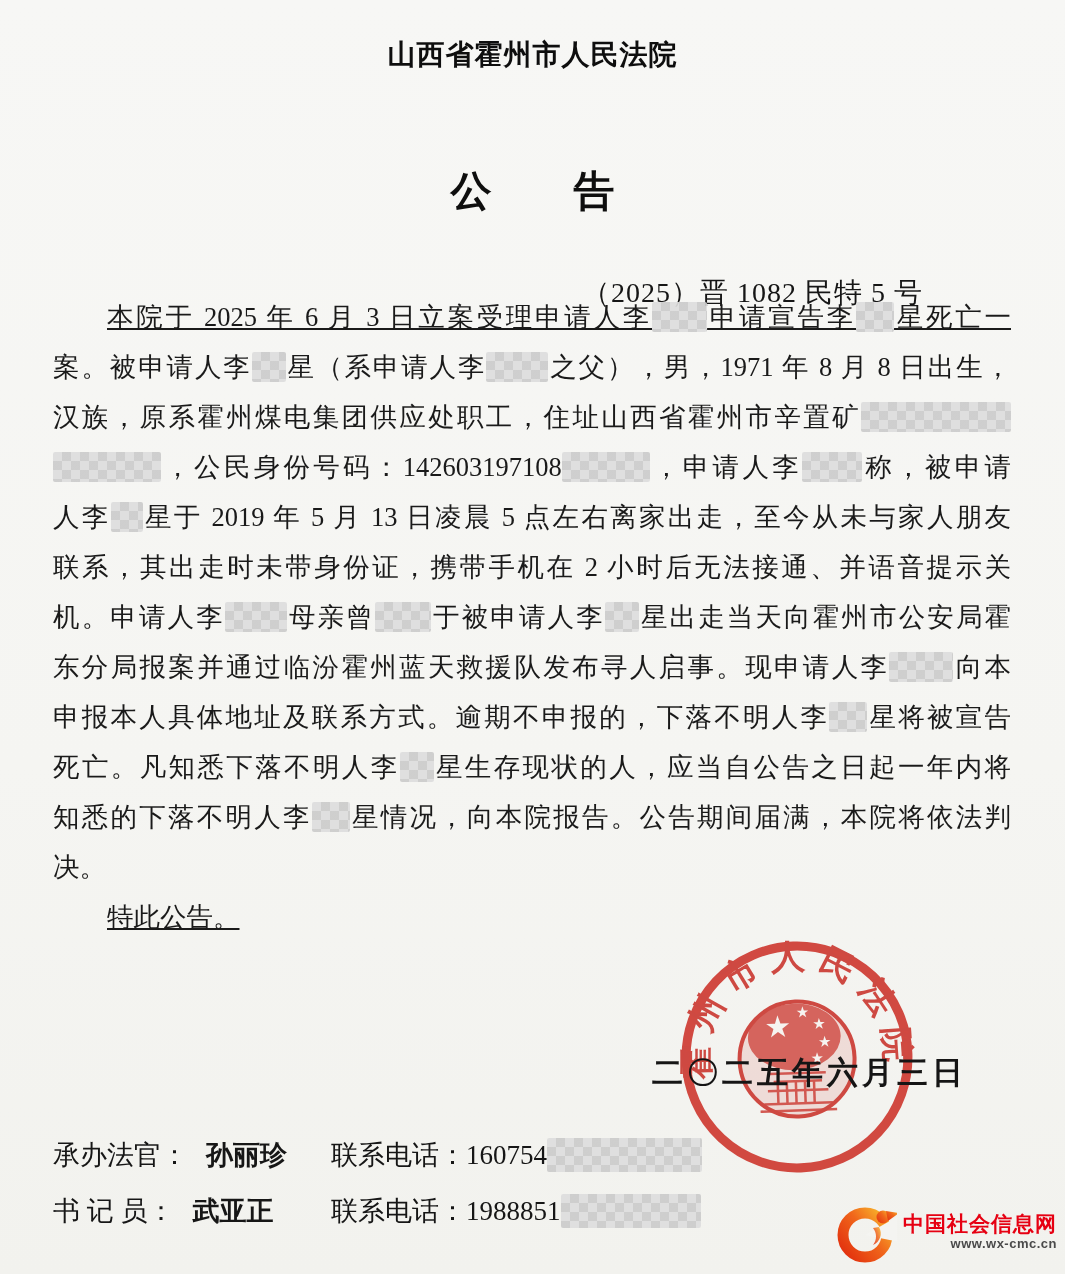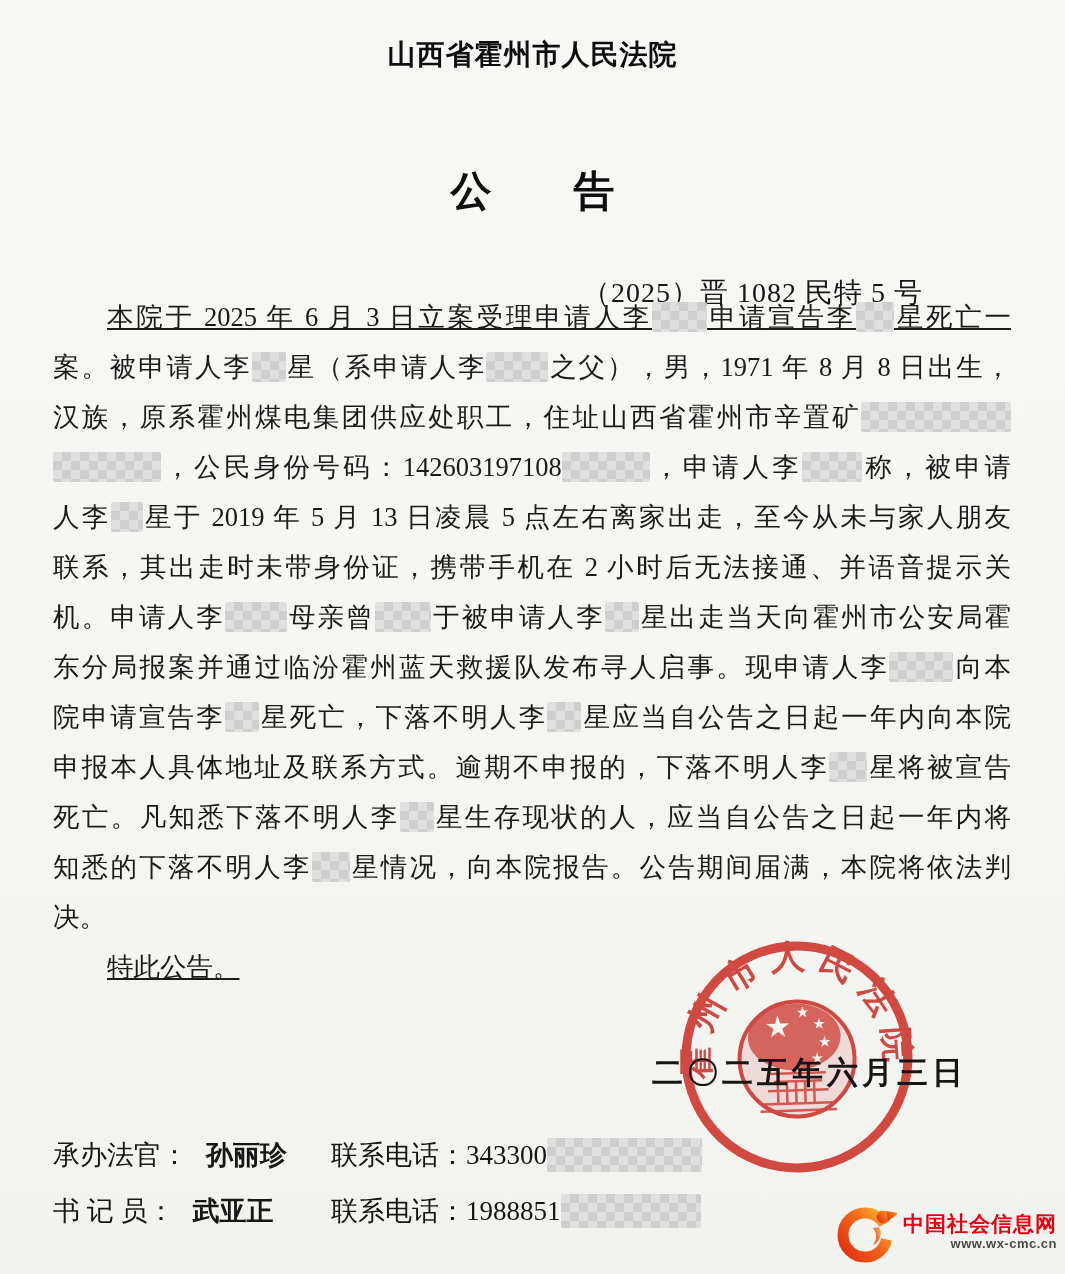--- a/index.html
+++ b/index.html
@@ -76,21 +76,20 @@
 
 <div class="body-block" id="notice-body">
     <div class="line indent">本院于 2025 年 6 月 3 日立案受理申请人李<span class="rd" style="width: 55px;"></span>申请宣告李<span class="rd" style="width: 38px;"></span>星死亡一</div>
     <div class="line">案。被申请人李<span class="rd" style="width: 34px;"></span>星（系申请人李<span class="rd" style="width: 62px;"></span>之父），男，1971 年 8 月 8 日出生，</div>
     <div class="line">汉族，原系霍州煤电集团供应处职工，住址山西省霍州市辛置矿<span class="rd" style="width: 150px;"></span></div>
     <div class="line"><span class="rd" style="width: 108px;"></span>，公民身份号码：142603197108<span class="rd" style="width: 88px;"></span>，申请人李<span class="rd" style="width: 60px;"></span>称，被申请</div>
     <div class="line">人李<span class="rd" style="width: 32px;"></span>星于 2019 年 5 月 13 日凌晨 5 点左右离家出走，至今从未与家人朋友</div>
     <div class="line">联系，其出走时未带身份证，携带手机在 2 小时后无法接通、并语音提示关</div>
     <div class="line">机。申请人李<span class="rd" style="width: 62px;"></span>母亲曾<span class="rd" style="width: 56px;"></span>于被申请人李<span class="rd" style="width: 34px;"></span>星出走当天向霍州市公安局霍</div>
     <div class="line">东分局报案并通过临汾霍州蓝天救援队发布寻人启事。现申请人李<span class="rd" style="width: 64px;"></span>向本</div>
-    <div class="line">院申请宣告李<span class="rd" style="width: 34px;"></span>星死亡，下落不明人李<span class="rd" style="width: 34px;"></span>星应当自公告之日起一年内向本院</div>
     <div class="line">申报本人具体地址及联系方式。逾期不申报的，下落不明人李<span class="rd" style="width: 38px;"></span>星将被宣告</div>
     <div class="line">死亡。凡知悉下落不明人李<span class="rd" style="width: 34px;"></span>星生存现状的人，应当自公告之日起一年内将</div>
     <div class="line">知悉的下落不明人李<span class="rd" style="width: 38px;"></span>星情况，向本院报告。公告期间届满，本院将依法判</div>
     <div class="line no-j">决。</div>
     <div class="line indent no-j">特此公告。</div>
   </div>
 
 <div class="date-line">二〇二五年六月三日</div>
 
 <svg class="seal" viewBox="0 0 240 240">
@@ -117,21 +116,21 @@
         <path d="M86,166 h68"></path>
         <path d="M82,173 h76"></path>
       </g>
     </g>
   </g>
 </svg>
 
 <div class="footer-row" style="top:1137px">
   <span class="f-left"><span>承办法官：</span><span class="f-name">孙丽珍</span></span>
   <span>联系电话：</span>
-  <span>343300</span>
+  <span>160754</span>
   <span class="rd rd-ph" style="width:155px"></span>
 </div>
 
 <div class="footer-row" style="top:1193px">
   <span class="f-left"><span>书 记 员：</span><span class="f-name">武亚正</span></span>
   <span>联系电话：</span>
   <span>1988851</span>
   <span class="rd rd-ph" style="width:140px"></span>
 </div>
 

